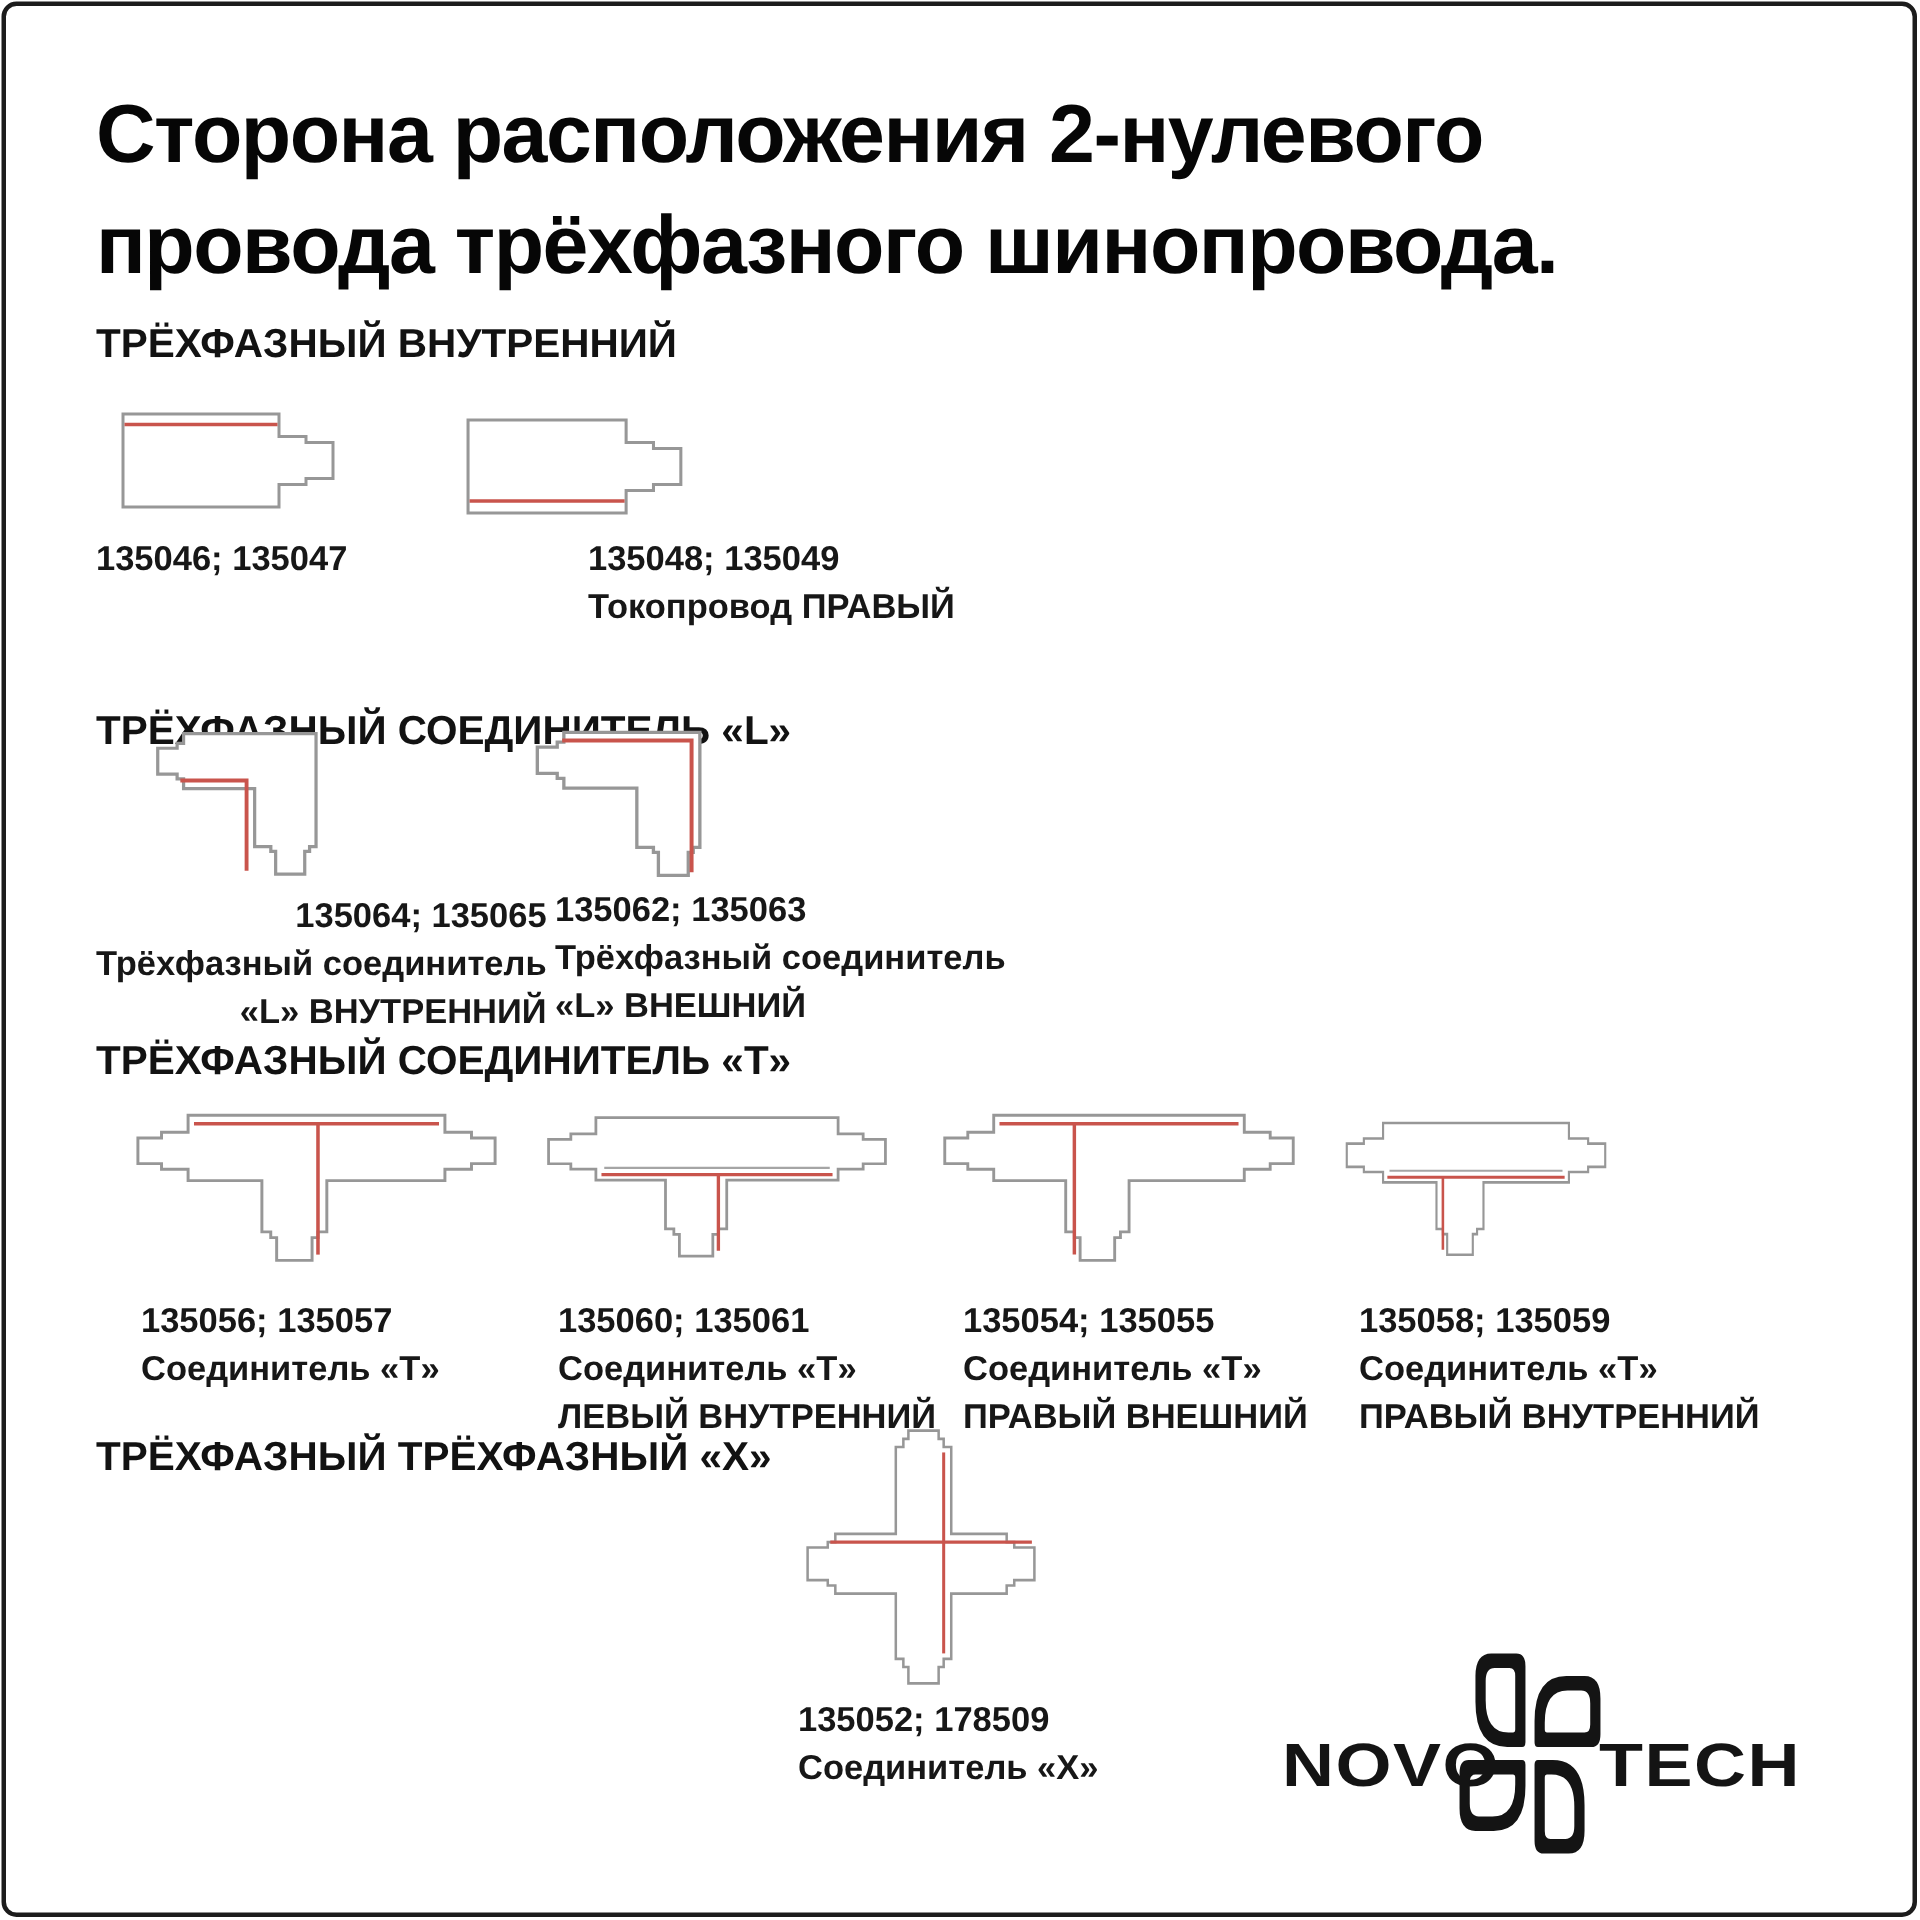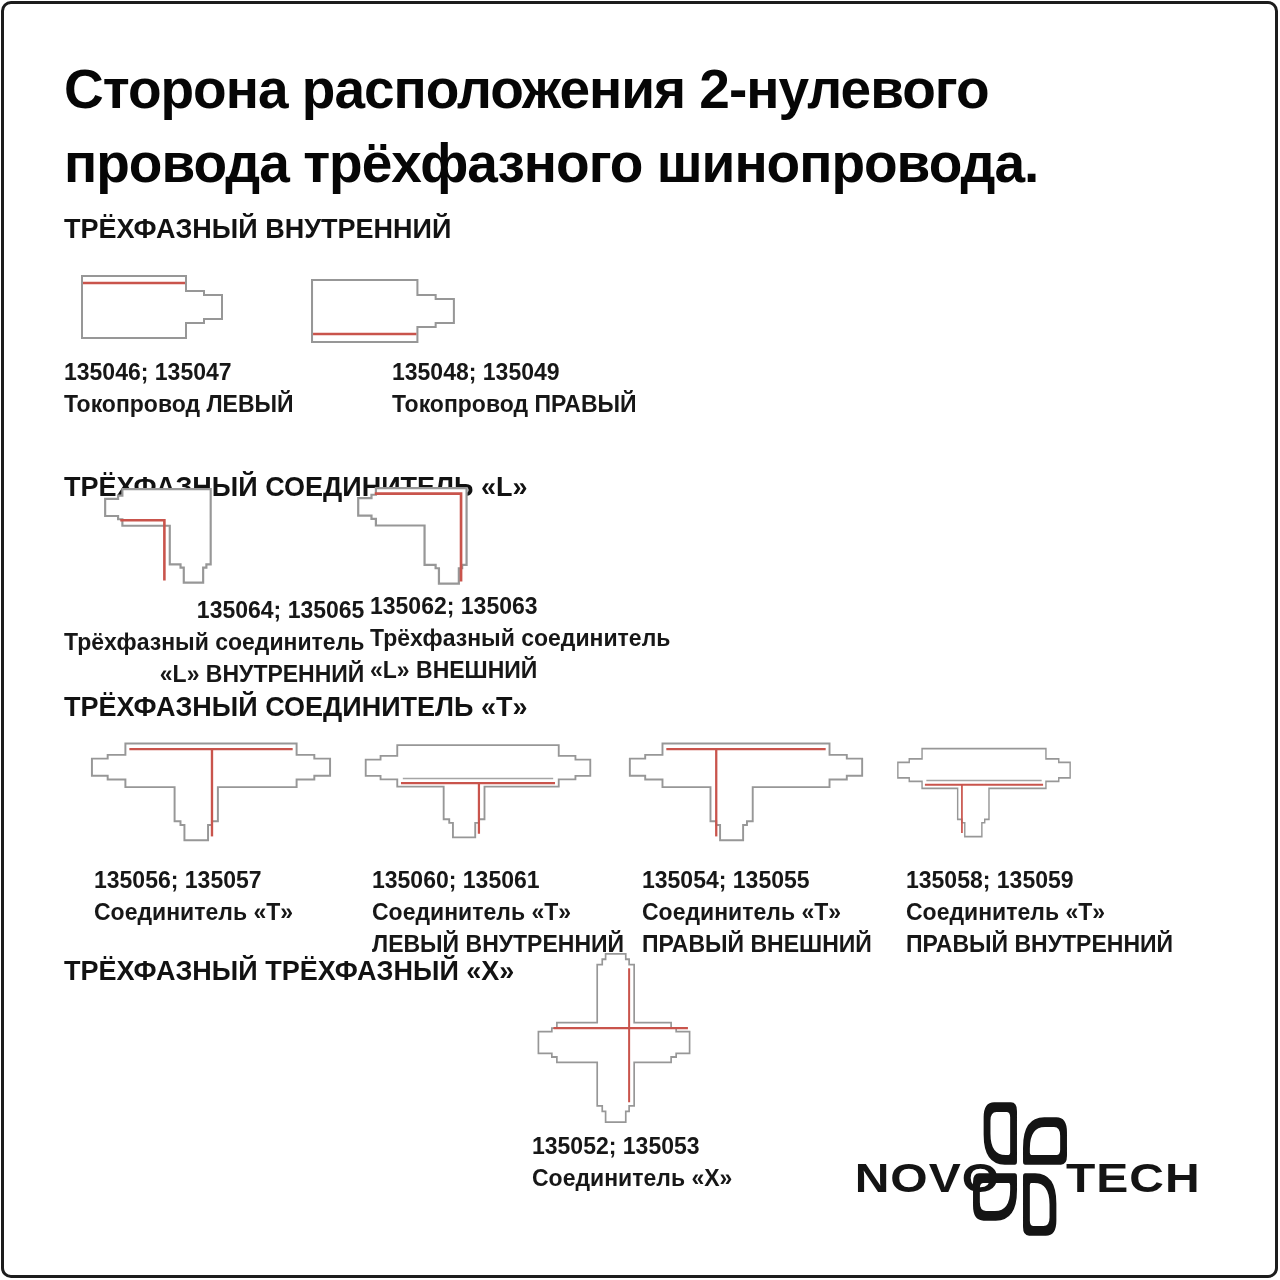--- a/index.html
+++ b/index.html
@@ -37,21 +37,20 @@
     <line class="wire" x1="3" y1="9" x2="105" y2="9"></line>
   </svg>
 
   <svg class="dia" style="left:310px;top:278px;" width="152" height="70" viewBox="0 0 150 70" preserveAspectRatio="none">
     <polygon class="outline" points="2,2 106,2 106,17 124,17 124,21 142,21 142,45 124,45 124,49 106,49 106,64 2,64"></polygon>
     <line class="wire" x1="3" y1="56" x2="105" y2="56"></line>
   </svg>
 
   <div class="label" style="left:64px;top:356px;">
     <div>135046; 135047</div>
-    <div>Токопровод ЛЕВЫЙ</div>
   </div>
   <div class="label" style="left:344px;top:356px;margin-left:48px;">
     <div>135048; 135049</div>
     <div>Токопровод ПРАВЫЙ</div>
   </div>
 
   <div class="sec-header" style="top:434px;margin-top:38px;">ТРЁХФАЗНЫЙ СОЕДИНИТЕЛЬ «L»</div>
 
   <svg class="dia" style="left:103px;top:487px;" width="112" height="100" viewBox="0 0 104 93" preserveAspectRatio="none">
     <path class="outline" d="M 18,2 L 100,2 L 100,72 L 96,72 L 96,75 L 93,75 L 93,89 L 75,89 L 75,75 L 72,75 L 72,72 L 62,72 L 62,36 L 18,36 L 18,30 L 14,30 L 14,27 L 2,27 L 2,11 L 14,11 L 14,8 L 18,8 Z"></path>
@@ -124,21 +123,21 @@
 
   <div class="sec-header" style="top:956px;">ТРЁХФАЗНЫЙ ТРЁХФАЗНЫЙ «Х»</div>
 
   <svg class="dia" style="left:530px;top:952px;" width="168" height="172" viewBox="0 0 200 190" preserveAspectRatio="none">
     <path class="outline" d="M 90,2 L 114,2 L 114,8 L 118,8 L 118,14 L 124,14 L 124,78 L 168,78 L 168,84 L 174,84 L 174,88 L 190,88 L 190,112 L 174,112 L 174,116 L 168,116 L 168,122 L 124,122 L 124,170 L 118,170 L 118,176 L 114,176 L 114,188 L 90,188 L 90,176 L 86,176 L 86,170 L 80,170 L 80,122 L 32,122 L 32,116 L 26,116 L 26,112 L 10,112 L 10,88 L 26,88 L 26,84 L 32,84 L 32,78 L 80,78 L 80,14 L 86,14 L 86,8 L 90,8 Z"></path>
     <line class="wire" x1="28" y1="84" x2="188" y2="84"></line>
     <line class="wire" x1="118" y1="18" x2="118" y2="166"></line>
   </svg>
 
   <div class="label" style="left:532px;top:1130px;">
-    <div>135052; 135053</div>
+    <div>135052; 178509</div>
     <div>Соединитель «Х»</div>
   </div>
 
   <div class="logo-word" style="left:852px;top:1150px;width:148px;text-align:right;">NOVO</div>
 
   <svg class="flower" style="left:970px;top:1098px;" width="100" height="142" viewBox="-66 -66 132 132" preserveAspectRatio="none">
     <defs>
       <path id="petal" fill="#141414" fill-rule="evenodd" d="M -7,-4 L -20,-4 Q -48,-4 -48,-32 L -48,-48 Q -48,-62 -34,-62 L -12,-62 Q -4,-62 -4,-54 L -4,-7 Q -4,-4 -7,-4 Z
            M -15,-13 L -19,-13 Q -39,-13 -39,-33 L -39,-45 Q -39,-53 -31,-53 L -18,-53 Q -13,-53 -13,-48 L -13,-15 Q -13,-13 -15,-13 Z"></path>
     </defs>

